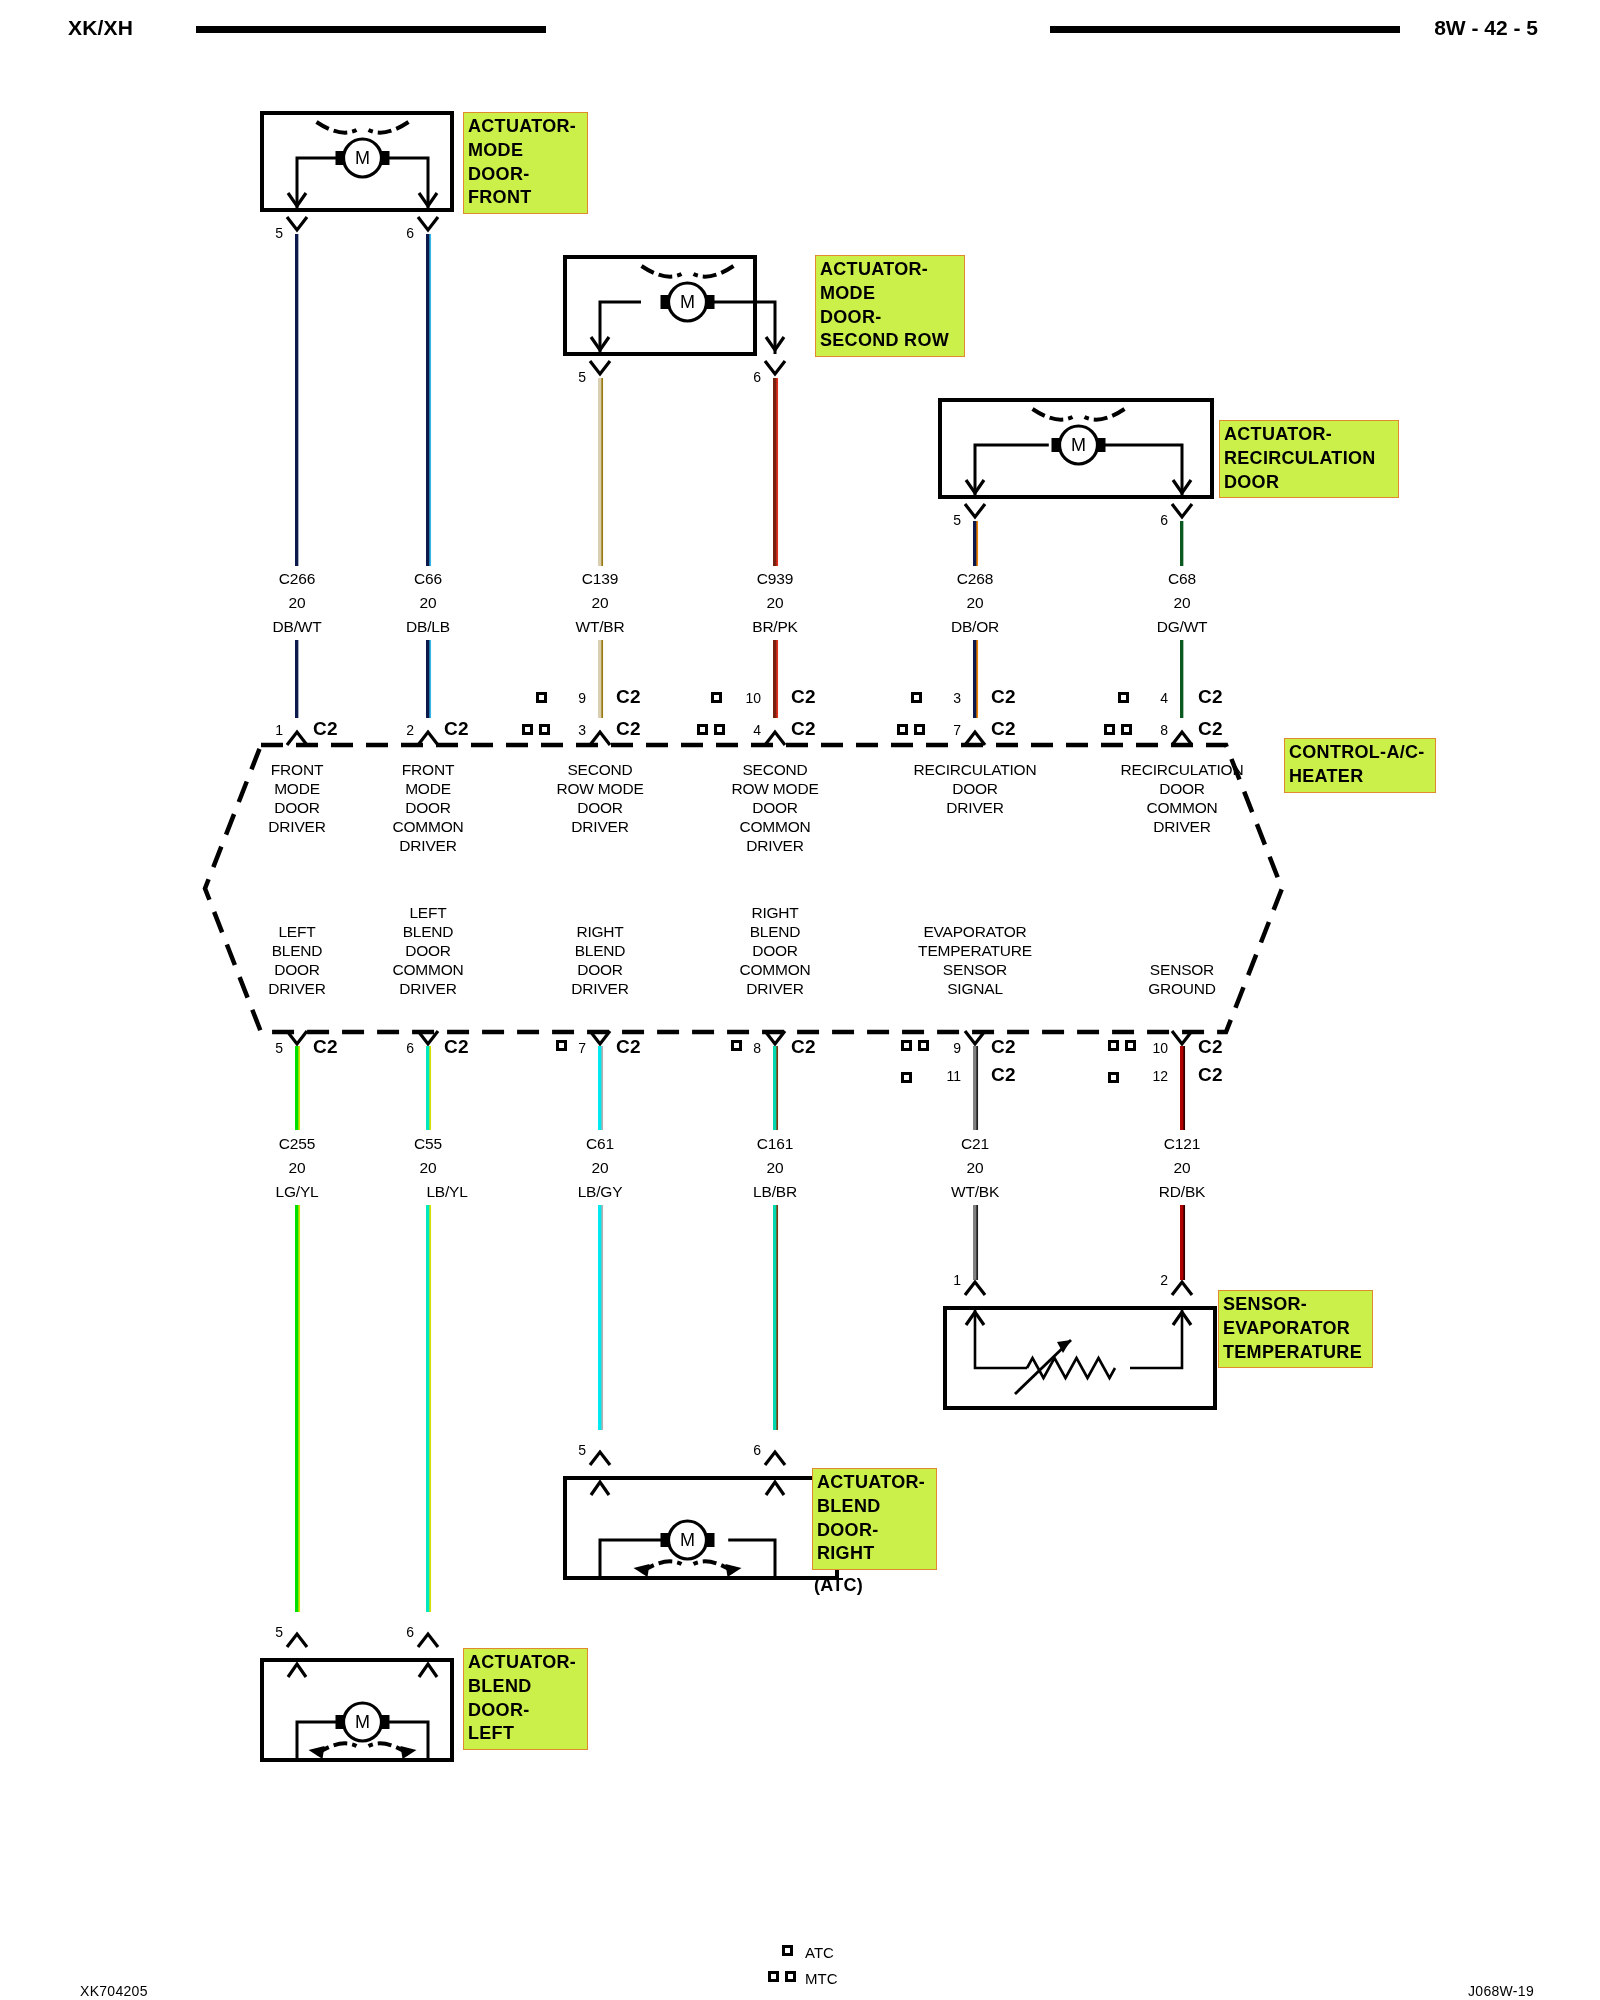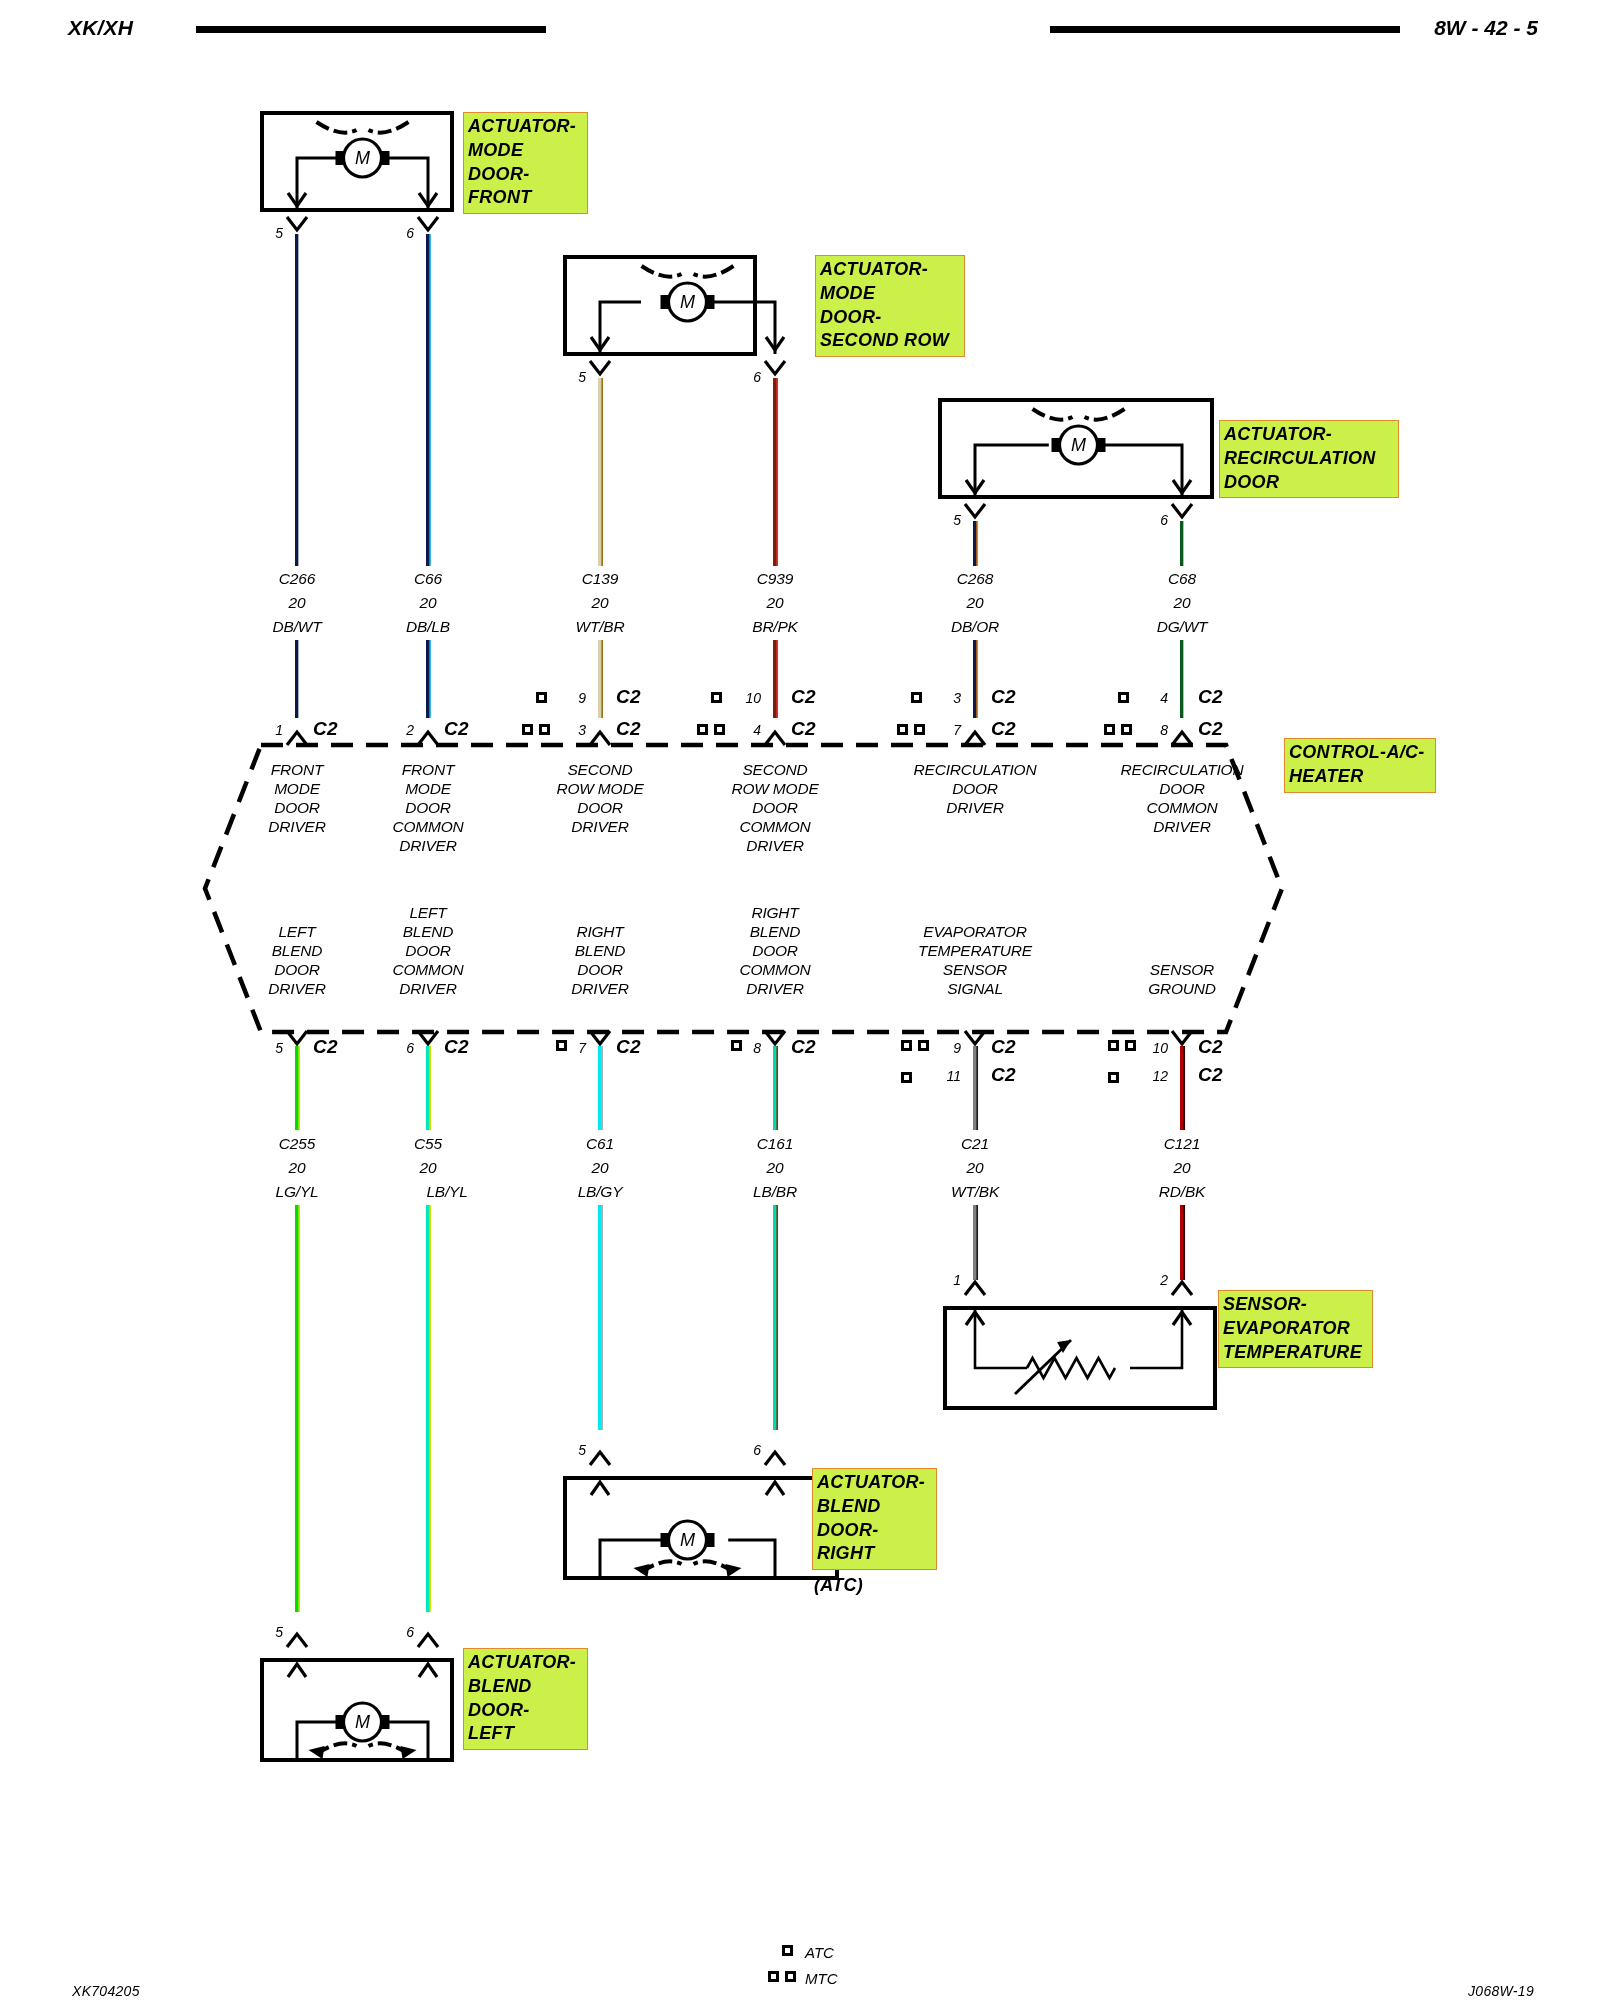--- a/index.html
+++ b/index.html
@@ -1,38 +1,38 @@
 <!DOCTYPE html>
 <html><head>
 <meta charset="utf-8">
 <style>
   html,body{margin:0;padding:0;background:#fff;}
   body{width:1600px;height:2000px;position:relative;
        font-family:"Liberation Sans","DejaVu Sans",sans-serif;color:#000;overflow:hidden;}
-  .pg{position:absolute;left:0;top:0;width:1600px;height:2000px;font-style:italic;}
+  .pg{position:absolute;left:0;top:0;width:1600px;height:2000px;}
 
   
   .hdr{position:absolute;left:0;top:8px;width:1600px;height:46px;}
   .hdr .h-left{position:absolute;left:68px;top:8px;font-size:21px;font-weight:bold;letter-spacing:.2px;}
   .hdr .h-title{position:absolute;left:0;top:8px;width:1600px;text-align:center;font-size:21px;font-weight:bold;}
   .hdr .h-right{position:absolute;right:62px;top:8px;font-size:21px;font-weight:bold;margin-left:32px;}
   .hdr .rule-l{position:absolute;left:196px;top:18px;width:350px;height:7px;background:#000;}
   .hdr .rule-r{position:absolute;left:1050px;top:18px;width:350px;height:7px;background:#000;}
   .callout{position:absolute;background:#ccf04a;border:1.5px solid #e08a2e;
            font-size:18px;font-weight:bold;line-height:1.32;padding:2px 5px 3px 4px;
            letter-spacing:.3px;box-sizing:border-box;}
   .plain-lbl{position:absolute;font-size:18px;font-weight:bold;letter-spacing:.3px;}
   .lbl{position:absolute;font-size:15.5px;text-align:center;white-space:nowrap;
        transform:translateX(-50%);letter-spacing:-.2px;}
   .c2{position:absolute;font-size:19px;font-weight:bold;letter-spacing:.2px;}
   .pinnum{position:absolute;font-size:14px;text-align:right;transform:translateX(-100%);}
   .sq{position:absolute;width:11px;height:11px;border:3px solid #000;box-sizing:border-box;}
   .modlbl{position:absolute;font-size:15.5px;text-align:center;white-space:nowrap;
           transform:translateX(-50%);line-height:19px;letter-spacing:-.2px;}
-  .foot{position:absolute;font-size:14px;letter-spacing:.3px;}
+  .foot{position:absolute;font-size:14px;letter-spacing:.3px;margin-left:8px;}
   .legend-t{position:absolute;font-size:15px;}
 
   svg{position:absolute;overflow:visible;}
 </style>
 </head>
 <body>
 
 <div class="pg">
 
   <div class="hdr">

